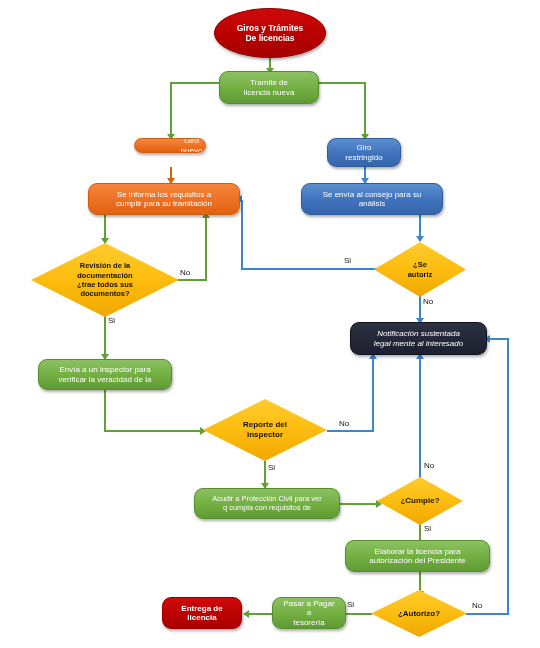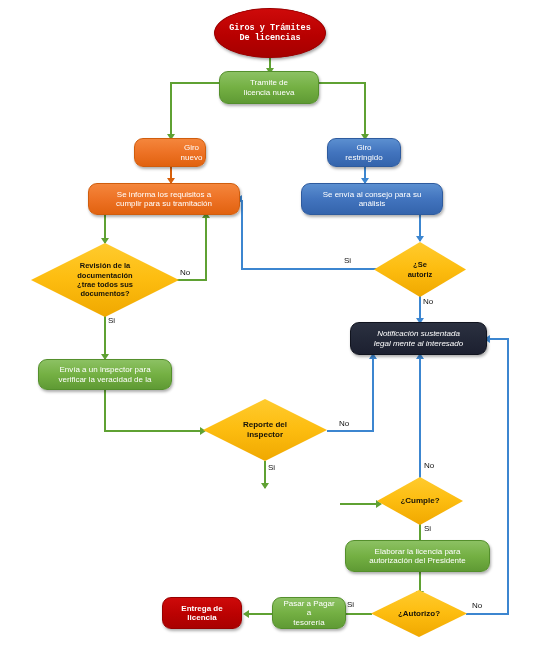--- a/index.html
+++ b/index.html
@@ -164,35 +164,35 @@
   <div class="elbl" style="left:108px;top:316px;">Si</div>
   <div class="elbl" style="left:344px;top:256px;">Si</div>
   <div class="elbl" style="left:423px;top:297px;">No</div>
   <div class="elbl" style="left:339px;top:419px;">No</div>
   <div class="elbl" style="left:268px;top:463px;">Si</div>
   <div class="elbl" style="left:424px;top:461px;">No</div>
   <div class="elbl" style="left:424px;top:524px;">Si</div>
   <div class="elbl" style="left:472px;top:601px;">No</div>
   <div class="elbl" style="left:347px;top:600px;">Si</div>
 
-  <div class="node terminator" style="left:214px;top:8px;width:112px;height:50px;font-family:Liberation Mono, monospace;">
+  <div class="node terminator" style="left:214px;top:8px;width:112px;height:50px;">
     <span>
       <span>Giros y Trámites</span>
       <span>De licencias</span>
     </span>
   </div>
 
   <div class="node rect green" style="left:219px;top:71px;width:100px;height:33px;">
     <span>
       <span>Tramite de</span>
       <span>licencia nueva</span>
     </span>
   </div>
 
-  <div class="node rect orange" style="left:134px;top:138px;width:72px;height:29px;padding-left:43px;">
+  <div class="node rect orange" style="left:134px;top:138px;width:72px;height:15px;padding-left:43px;">
     <span>
       <span>Giro nuevo</span>
     </span>
   </div>
 
   <div class="node rect blue" style="left:327px;top:138px;width:74px;height:29px;">
     <span>
       <span>Giro</span>
       <span>restringido</span>
     </span>
@@ -251,20 +251,26 @@
   <div class="diamond wide" style="left:203px;top:399px;width:124px;height:62px;">
     <div class="dshape"></div>
     <div class="dtext">
       <span>
         <span>Reporte del</span><br>
         <span>inspector</span>
       </span>
     </div>
   </div>
 
+  <div class="node rect green" style="left:194px;top:488px;width:146px;height:31px;">
+    <span>
+      <span style="font-size:7.4px;">Acudir a Protección Civil para ver</span>
+      <span style="font-size:7.4px;">q cumpla con requisitos de</span>
+    </span>
+  </div>
 
   <div class="diamond wide" style="left:377px;top:477px;width:86px;height:48px;">
     <div class="dshape"></div>
     <div class="dtext">
       <span>¿Cumple?</span>
     </div>
   </div>
 
   <div class="node rect green" style="left:345px;top:540px;width:145px;height:32px;">
     <span>

